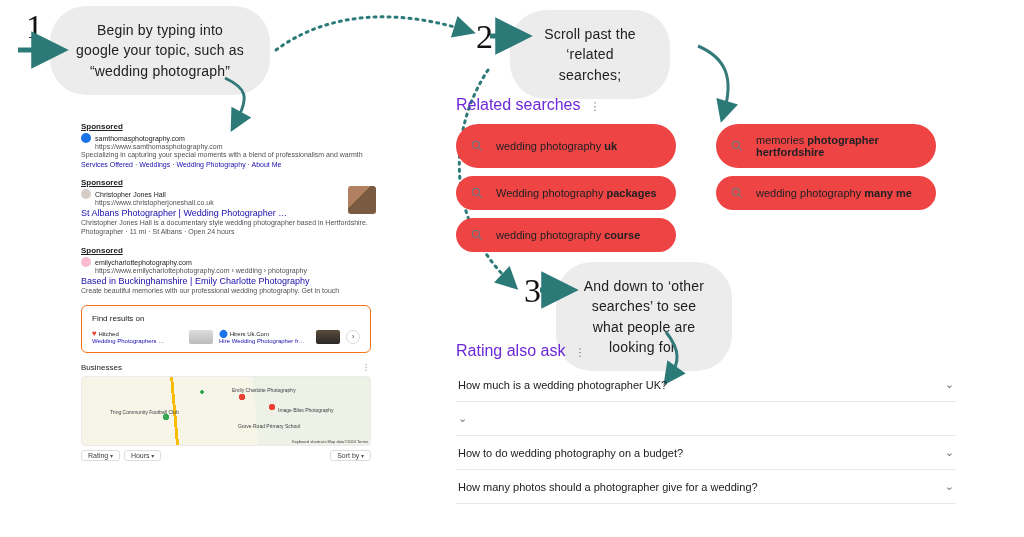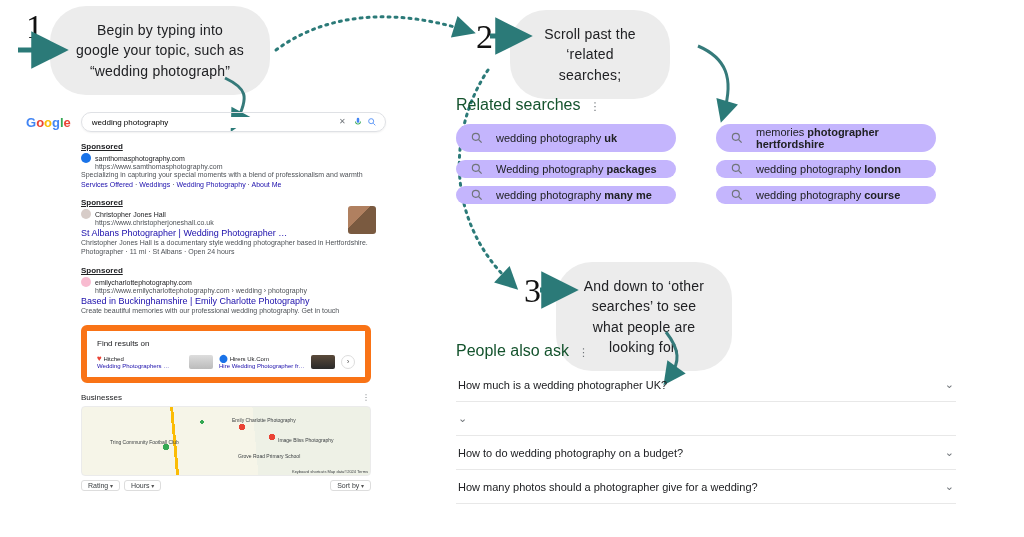--- a/index.html
+++ b/index.html
@@ -89,21 +89,21 @@
   .fav-beige{ background:#d7ccc8; }
   .fav-pink { background:#f8bbd0; }
   .url-line .host { color:#202124;}
   .title-link { color:#1a0dab; font-size:9px; margin-top:2px; }
   .desc { font-size:7px; color:#4d5156; line-height:1.3; }
   .quicklinks { font-size:7px; color:#1a0dab; margin-top:2px;}
   .quicklinks span + span::before { content:" · "; color:#4d5156; }
   .result2 { position:relative; }
   .portrait { position:absolute; right:-5px; top:8px; width:28px; height:28px; border-radius:3px; background: linear-gradient(135deg,#b08060 40%, #7a5a40 41%);}
 
-  .card { border:6px solid #f97316; border-radius:6px; padding:8px 10px; margin:10px 0 0 55px; width:290px;}
+  .card { border:1px solid #f97316; border-radius:6px; padding:8px 10px; margin:10px 0 0 55px; width:290px;}
   .card h4 { font-size:8px; margin:0 0 6px 0; font-weight:500;}
   .find-row { display:flex; gap:6px; align-items:center;}
   .find-item { flex:1; font-size:6px;}
   .thumb { width:24px; height:14px; background:linear-gradient(#ddd,#bbb); border-radius:2px; display:inline-block;}
   .thumb2{ width:24px; height:14px; background:linear-gradient(#5a4a3a,#2a2a2a); border-radius:2px; display:inline-block;}
   .find-link { color:#1a0dab;}
   .carousel-arrow { width:14px; height:14px; border:1px solid #ddd; border-radius:50%; display:flex; align-items:center; justify-content:center; font-size:8px; color:#555;}
 
   .biz-head { display:flex; justify-content:space-between; align-items:flex-end; margin:10px 0 0 55px; width:290px; font-size:8px;}
   .kebab { letter-spacing:1px; color:#70757a; }
@@ -123,32 +123,32 @@
   .map-foot { display:flex; justify-content:space-between; margin:4px 0 0 55px; width:290px; font-size:7px;}
   .chip { border:1px solid #ddd; border-radius:3px; padding:1px 6px; color:#3c4043; }
   .chip .caret::after { content:" ▾"; color:#555; font-size:6px;}
 
   
   .related {
     position: absolute;
     left: 456px;
     top: 96px;
   }
-  .section-title { font-size: 16px; color:#14532d; }
+  .section-title { font-size: 16px; color:#6d28d9; }
   .rel-grid {
     display: grid;
     grid-template-columns: 220px 220px;
     gap: 8px 40px;
     margin-top: 10px;
   }
   .rel-pill {
-    background:#c4b5fd;
+    background:#ef4444;
     border-radius: 22px;
     display:flex; align-items:center;
-    padding: 2px 14px;
+    padding: 10px 14px;
     font-size: 11px;
     gap: 12px;
   }
   .rel-pill .mag {
     width:14px; height:14px; color:#70757a; flex-shrink:0;
   }
   .rel-pill b { font-weight:bold; }
 
   
   .paa {
@@ -202,39 +202,20 @@
   <path d="M698 46 C 726 58, 734 78, 724 112" stroke="#357a7a" stroke-width="3" fill="none" marker-end="url(#teal-head)"></path>
 
   <path d="M488 70 C 448 130, 445 220, 510 282" stroke="#2b7a78" stroke-width="3" fill="none" stroke-dasharray="2 5" stroke-linecap="round" marker-end="url(#teal-head)"></path>
 
   <path d="M540 290 L560 290" stroke="#2b7a78" stroke-width="5" fill="none" marker-end="url(#teal-head)"></path>
 
   <path d="M666 332 C 680 350, 680 362, 670 376" stroke="#357a7a" stroke-width="3" fill="none" marker-end="url(#teal-head)"></path>
 </svg>
 
 <div class="serp">
-  <div class="serp-head">
-    <div class="google-logo"><span>G</span><span>o</span><span>o</span><span>g</span><span>l</span><span>e</span></div>
-    <div class="searchbar">
-      <input value="wedding photography" style="">
-      <span class="sb-icon">✕</span>
-      <span class="sb-icon sb-mic">
-        <svg viewBox="0 0 24 24" width="10" height="10">
-            <path fill="#4285f4" d="M12 14a3 3 0 0 0 3-3V5a3 3 0 1 0-6 0v6a3 3 0 0 0 3 3z"></path>
-            <path fill="#34a853" d="M19 11a7 7 0 0 1-14 0h2a5 5 0 0 0 10 0z"></path>
-          </svg>
-      </span>
-      <span class="sb-icon sb-mag">
-        <svg viewBox="0 0 24 24" width="10" height="10">
-            <circle cx="10" cy="10" r="6" stroke="#4285f4" stroke-width="2" fill="none"></circle>
-            <line x1="15" y1="15" x2="20" y2="20" stroke="#4285f4" stroke-width="2"></line>
-          </svg>
-      </span>
-    </div>
-  </div>
 
   <div class="result">
     <div class="sponsored">Sponsored</div>
     <div class="url-line">
         <span class="favicon fav-blue"></span>
       <span class="host">samthomasphotography.com</span>
       </div>
     <div class="url-line" style="margin-top:0">
         <span style="width:10px"></span>
         <span>https://www.samthomasphotography.com</span>
@@ -335,41 +316,34 @@
           <circle cx="10" cy="10" r="6" stroke="#70757a" stroke-width="2" fill="none"></circle>
           <line x1="15" y1="15" x2="20" y2="20" stroke="#70757a" stroke-width="2"></line>
         </svg>
       <span><span>Wedding photography </span><b>packages</b></span>
     </div>
     <div class="rel-pill">
       <svg class="mag" viewBox="0 0 24 24">
           <circle cx="10" cy="10" r="6" stroke="#70757a" stroke-width="2" fill="none"></circle>
           <line x1="15" y1="15" x2="20" y2="20" stroke="#70757a" stroke-width="2"></line>
         </svg>
-      <span><span>wedding photography </span><b>london</b></span>
-    </div>
-    <div class="rel-pill">
-      <svg class="mag" viewBox="0 0 24 24">
-          <circle cx="10" cy="10" r="6" stroke="#70757a" stroke-width="2" fill="none"></circle>
-          <line x1="15" y1="15" x2="20" y2="20" stroke="#70757a" stroke-width="2"></line>
-        </svg>
       <span><span>wedding photography </span><b>many me</b></span>
     </div>
     <div class="rel-pill">
       <svg class="mag" viewBox="0 0 24 24">
           <circle cx="10" cy="10" r="6" stroke="#70757a" stroke-width="2" fill="none"></circle>
           <line x1="15" y1="15" x2="20" y2="20" stroke="#70757a" stroke-width="2"></line>
         </svg>
       <span><span>wedding photography </span><b>course</b></span>
     </div>
   </div>
 </div>
 
 <div class="paa">
-  <span class="section-title">People also ask</span>
+  <span class="section-title">Rating also ask</span>
   <span class="kebab" style="margin-left:6px;">⋮</span>
   <div style="height:8px;"></div>
   <div class="paa-row">
     <span>How much is a wedding photographer UK?</span>
     <span class="chev">⌄</span>
   </div>
   <div class="paa-row">
     <span class="chev">⌄</span>
   </div>
   <div class="paa-row">

